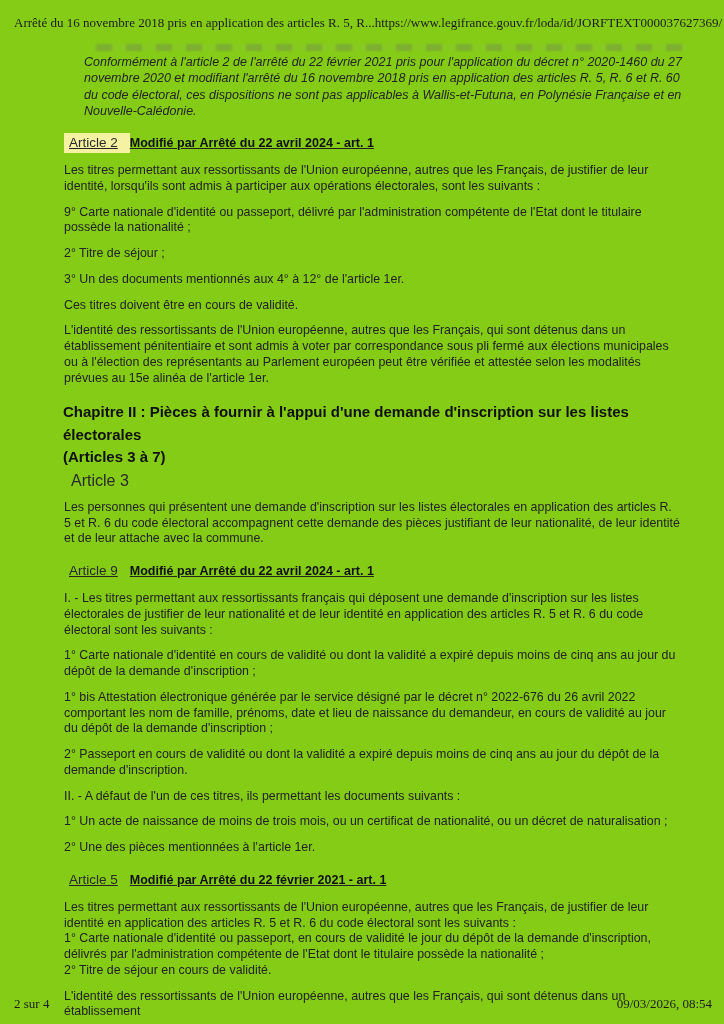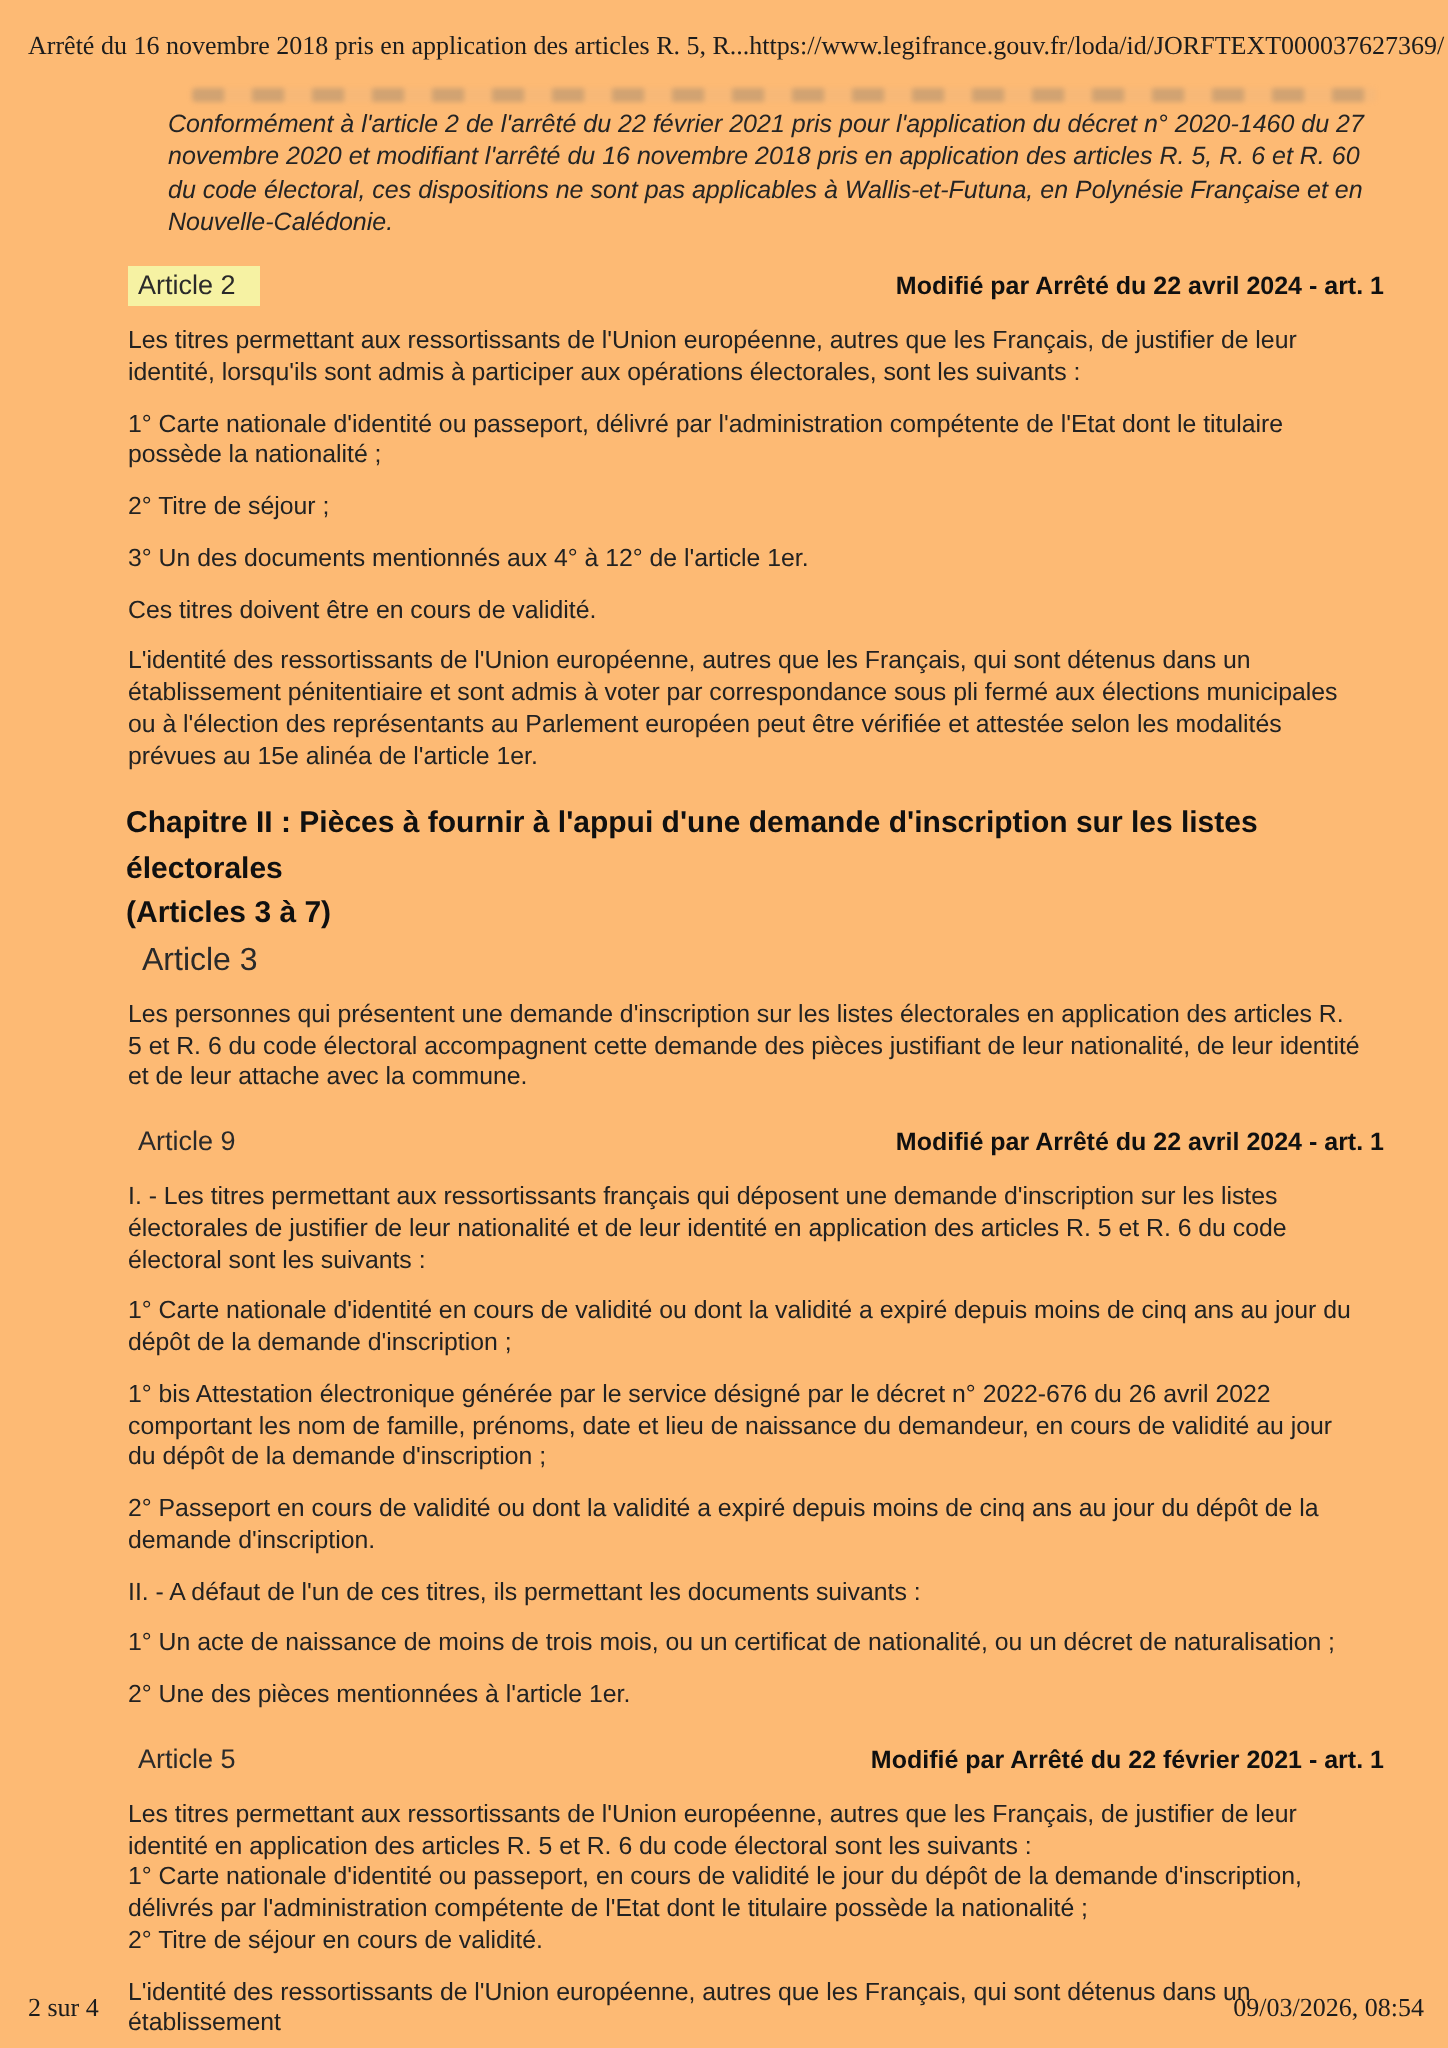--- a/index.html
+++ b/index.html
@@ -2,21 +2,21 @@
 <html style="--hl: #f6f2a3; --ink: #222222;"><head>
 <meta charset="utf-8">
 <style>
   :root { --hl: #f6f2a3; --ink: #222222; }
   * { box-sizing: border-box; }
   html, body { margin: 0; padding: 0; background: #ffffff; }
   .page {
     position: relative;
     width: 724px;
     height: 1024px;
-    background: #fdba74;
+    background: #84cc16;
     overflow: hidden;
     font-family: "Liberation Sans", sans-serif;
     color: var(--ink);
   }
   .print-header {
     position: absolute;
     top: 15px; left: 14px; right: 12px;
     display: flex;
     justify-content: space-between;
     align-items: baseline;
@@ -41,23 +41,24 @@
   }
   .notice {
     font-style: italic;
     font-size: 12.5px;
     line-height: 1.3;
     margin: 4px 4px 0 20px;
     color: #242424;
   }
   .art-head {
     display: flex;
-    justify-content: space-between;
+    justify-content: flex-start;
     align-items: baseline;
     margin: 14px 0 2px 0;
+    text-decoration: underline;
   }
   .art-title {
     font-size: 13.5px;
     color: #2a2a2a;
     padding: 2px 12px 3px 5px;
   }
   .art-title.hl { background: var(--hl); }
   .mod {
     font-weight: bold;
     font-size: 12.5px;
@@ -106,21 +107,21 @@
 
   <div class="content">
 
     <p class="notice">Conformément à l'article 2 de l'arrêté du 22 février 2021 pris pour l'application du décret n° 2020-1460 du 27 novembre 2020 et modifiant l'arrêté du 16 novembre 2018 pris en application des articles R. 5, R. 6 et R. 60 du code électoral, ces dispositions ne sont pas applicables à Wallis-et-Futuna, en Polynésie Française et en Nouvelle-Calédonie.</p>
 
     <div class="art-head">
       <span class="art-title hl">Article 2</span>
       <span class="mod">Modifié par Arrêté du 22 avril 2024 - art. 1</span>
     </div>
     <p class="body">Les titres permettant aux ressortissants de l'Union européenne, autres que les Français, de justifier de leur identité, lorsqu'ils sont admis à participer aux opérations électorales, sont les suivants :</p>
-    <p class="body">1° Carte nationale d'identité ou passeport, délivré par l'administration compétente de l'Etat dont le titulaire possède la nationalité ;</p>
+    <p class="body">9° Carte nationale d'identité ou passeport, délivré par l'administration compétente de l'Etat dont le titulaire possède la nationalité ;</p>
     <p class="body">2° Titre de séjour ;</p>
     <p class="body">3° Un des documents mentionnés aux 4° à 12° de l'article 1er.</p>
     <p class="body">Ces titres doivent être en cours de validité.</p>
     <p class="body">L'identité des ressortissants de l'Union européenne, autres que les Français, qui sont détenus dans un établissement pénitentiaire et sont admis à voter par correspondance sous pli fermé aux élections municipales ou à l'élection des représentants au Parlement européen peut être vérifiée et attestée selon les modalités prévues au 15e alinéa de l'article 1er.</p>
 
     <div class="chapter">
       <span>Chapitre II : Pièces à fournir à l'appui d'une demande d'inscription sur les listes électorales</span><br>
       <span>(Articles 3 à 7)</span>
     </div>
     <div class="art3-title">Article 3</div>

